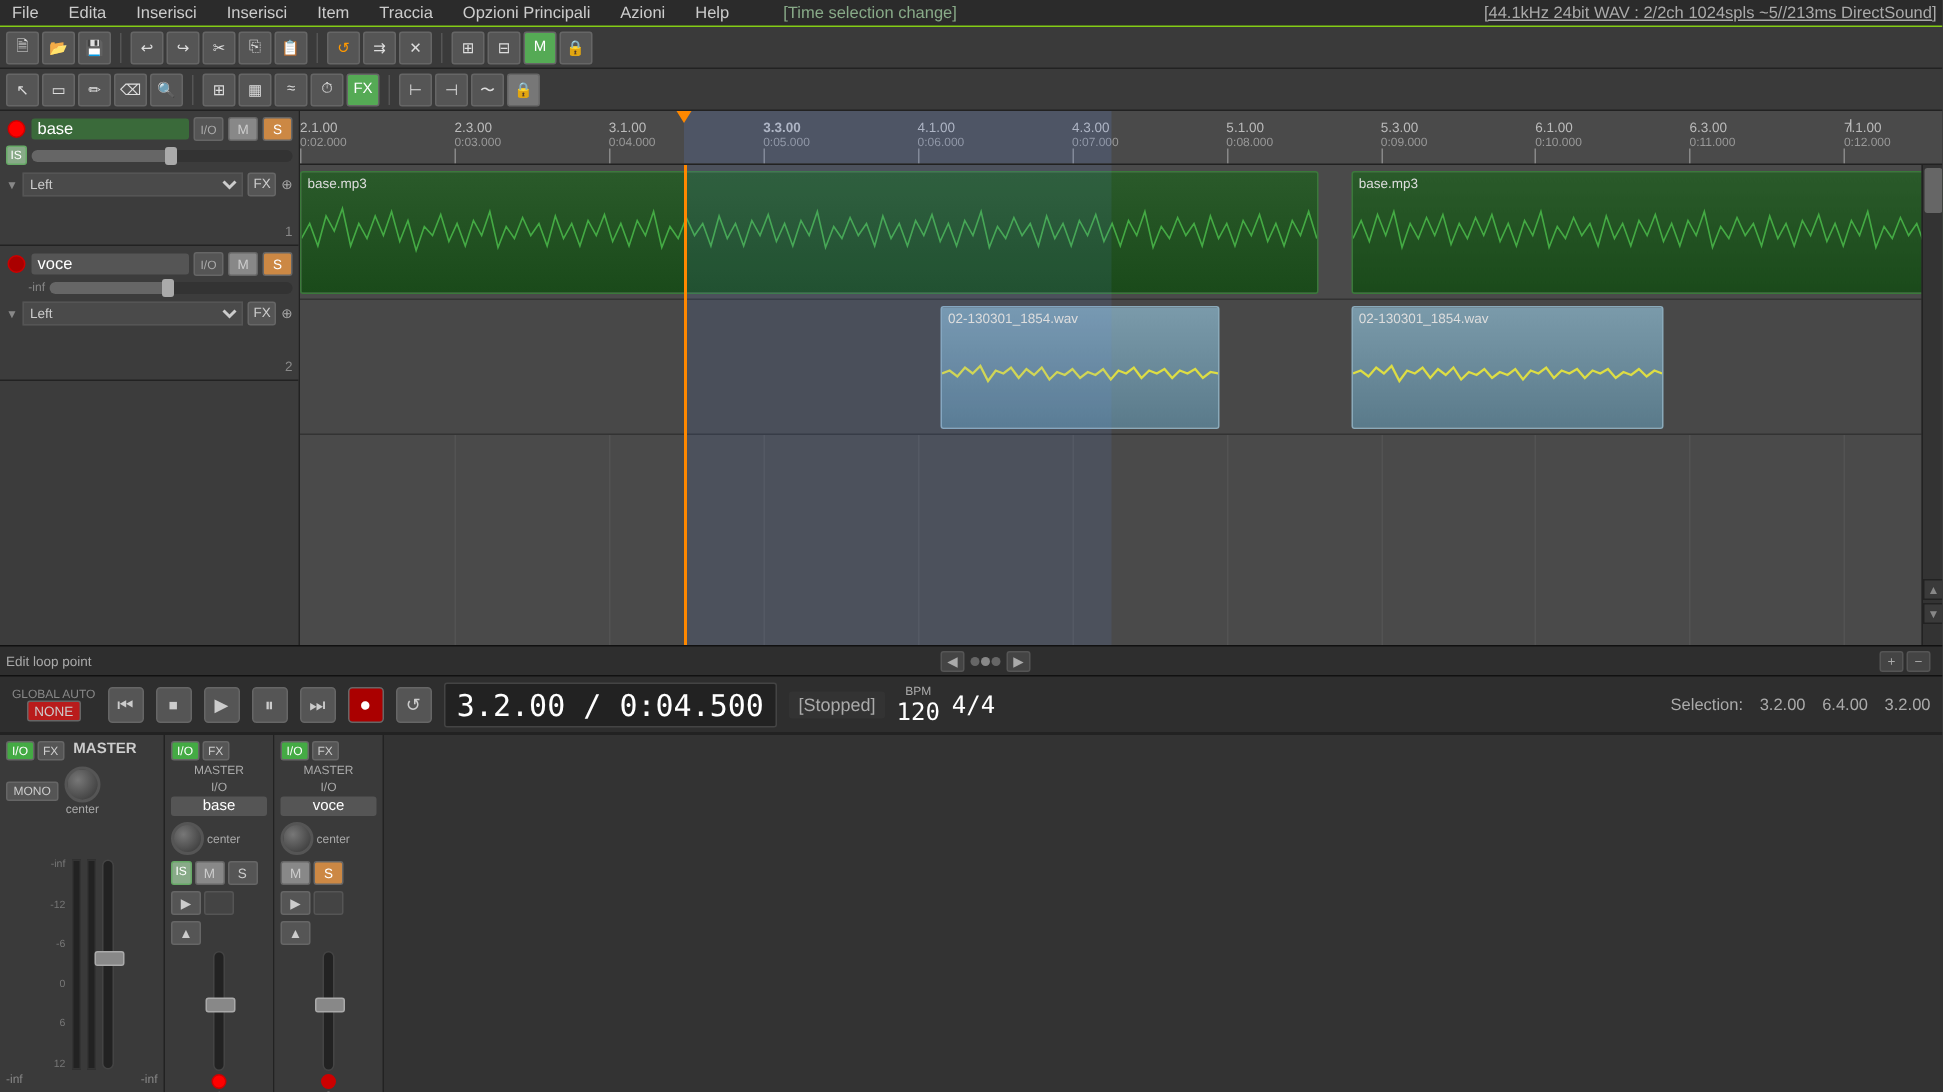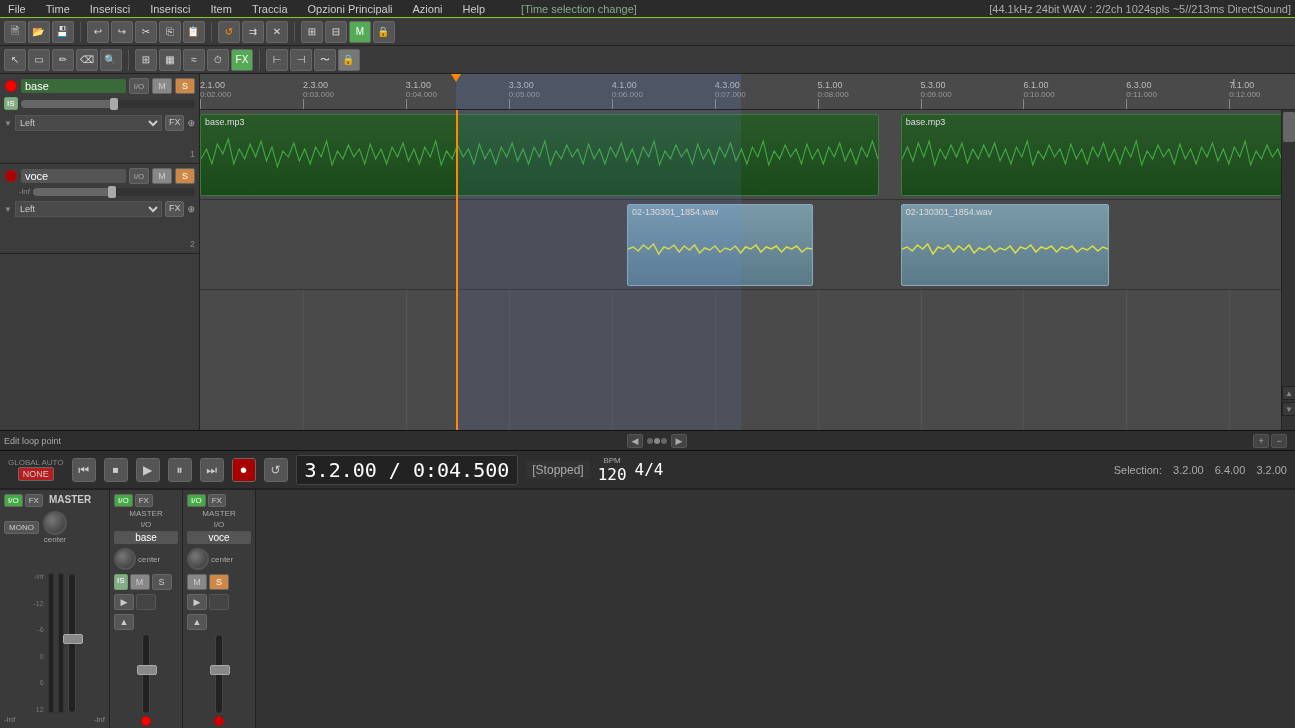--- a/index.html
+++ b/index.html
@@ -27,20 +27,21 @@
     .menu-item {
       color: #ccc;
       font-size: 11px;
       cursor: pointer;
       padding: 0 4px;
     }
     #status-right {
       margin-left: auto;
       color: #aaa;
       font-size: 11px;
+      text-decoration: underline;
     }
 
     
     #toolbar-top {
       height: 28px;
       background: #3a3a3a;
       display: flex;
       align-items: center;
       padding: 2px 4px;
       gap: 2px;
@@ -545,21 +546,21 @@
     #rate-value {
       font-size: 11px;
       color: #fff;
     }
   </style>
 </head>
 <body>
 
 <div id="menu-bar">
   <span class="menu-item">File</span>
-  <span class="menu-item">Time</span>
+  <span class="menu-item">Edita</span>
   <span class="menu-item">Inserisci</span>
   <span class="menu-item">Inserisci</span>
   <span class="menu-item">Item</span>
   <span class="menu-item">Traccia</span>
   <span class="menu-item">Opzioni Principali</span>
   <span class="menu-item">Azioni</span>
   <span class="menu-item">Help</span>
   <span id="status-center" style="color:#8a8;font-size:11px;margin-left:20px;">[Time selection change]</span>
   <span id="status-right">[44.1kHz 24bit WAV : 2/2ch 1024spls ~5//213ms DirectSound]</span>
 </div>
@@ -681,21 +682,21 @@
           <span style="font-size:9px; color:#bbb;">2.3.00</span>
           <span style="font-size:8px; color:#999;">0:03.000</span>
           <div class="ruler-line"></div>
         </div>
         <div class="ruler-mark" style="left:18.8%; position:absolute;">
           <span style="font-size:9px; color:#bbb;">3.1.00</span>
           <span style="font-size:8px; color:#999;">0:04.000</span>
           <div class="ruler-line"></div>
         </div>
         <div class="ruler-mark" style="left:28.2%; position:absolute;">
-          <span style="font-size:9px; color:#bbb;">3.3.00</span>
+          <span style="font-size:9px; color:#bbb;font-weight:bold;">3.3.00</span>
           <span style="font-size:8px; color:#999;">0:05.000</span>
           <div class="ruler-line"></div>
         </div>
         <div class="ruler-mark" style="left:37.6%; position:absolute;">
           <span style="font-size:9px; color:#bbb;">4.1.00</span>
           <span style="font-size:8px; color:#999;">0:06.000</span>
           <div class="ruler-line"></div>
         </div>
         <div class="ruler-mark" style="left:47%; position:absolute;">
           <span style="font-size:9px; color:#bbb;">4.3.00</span>

